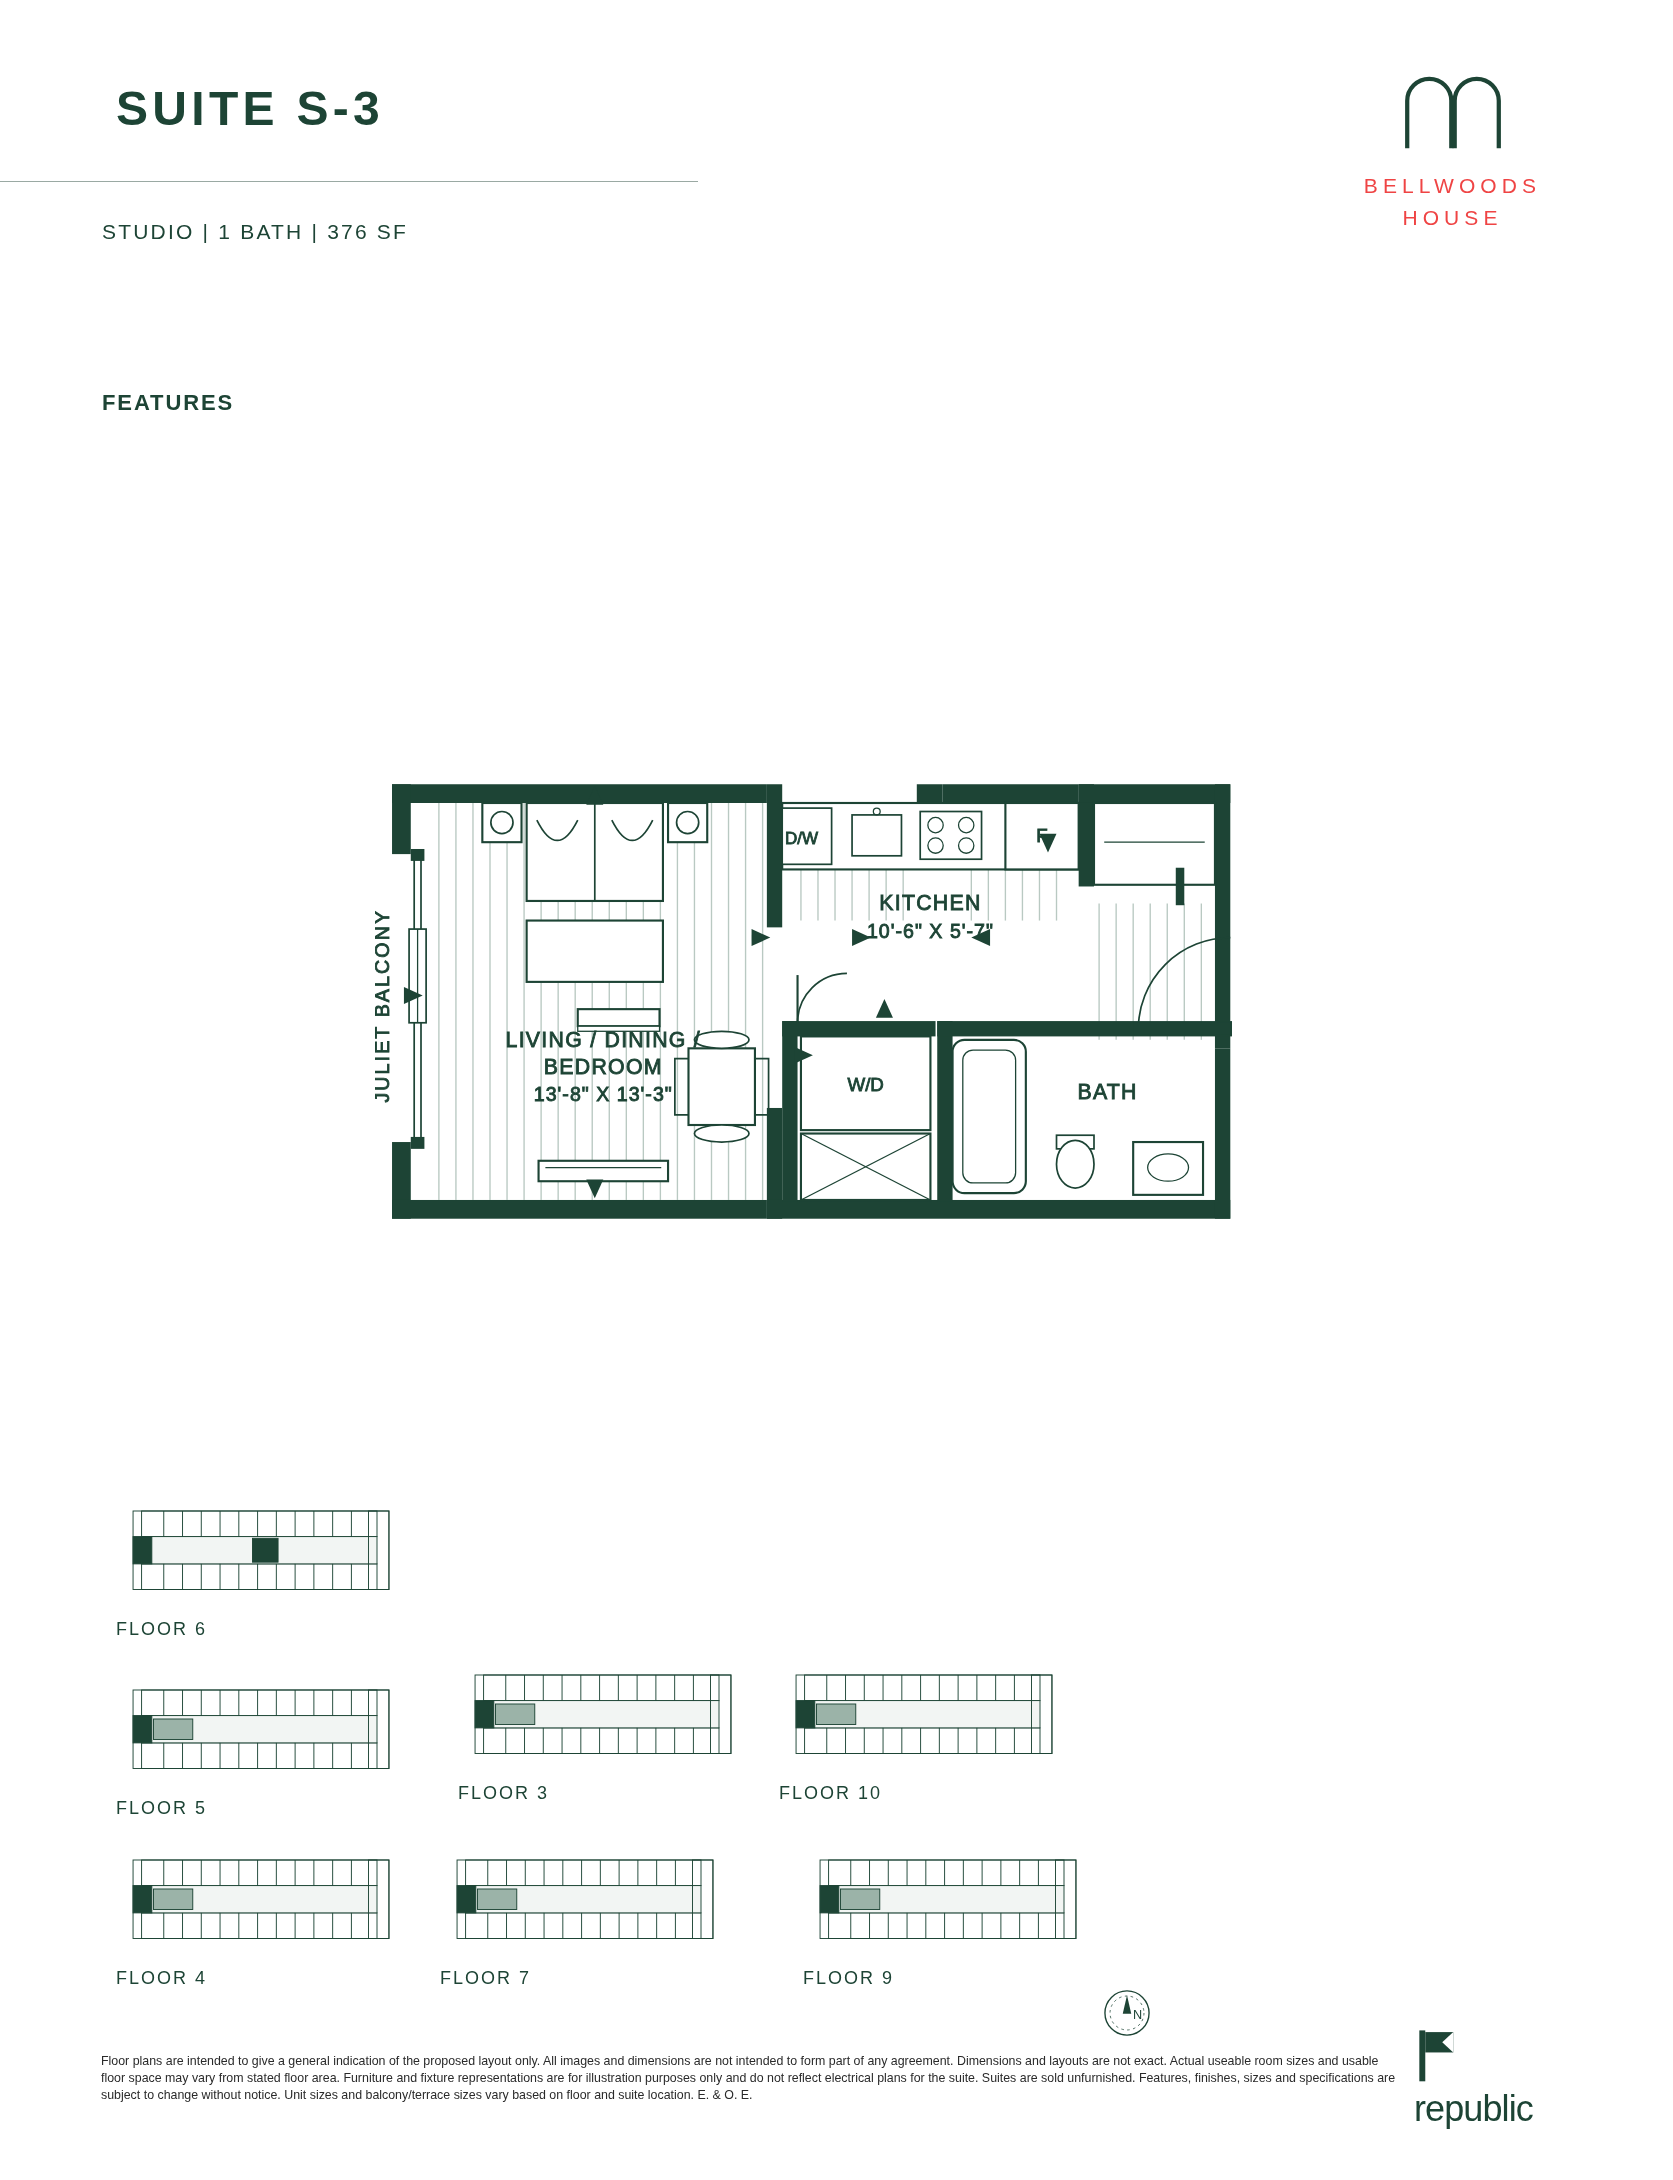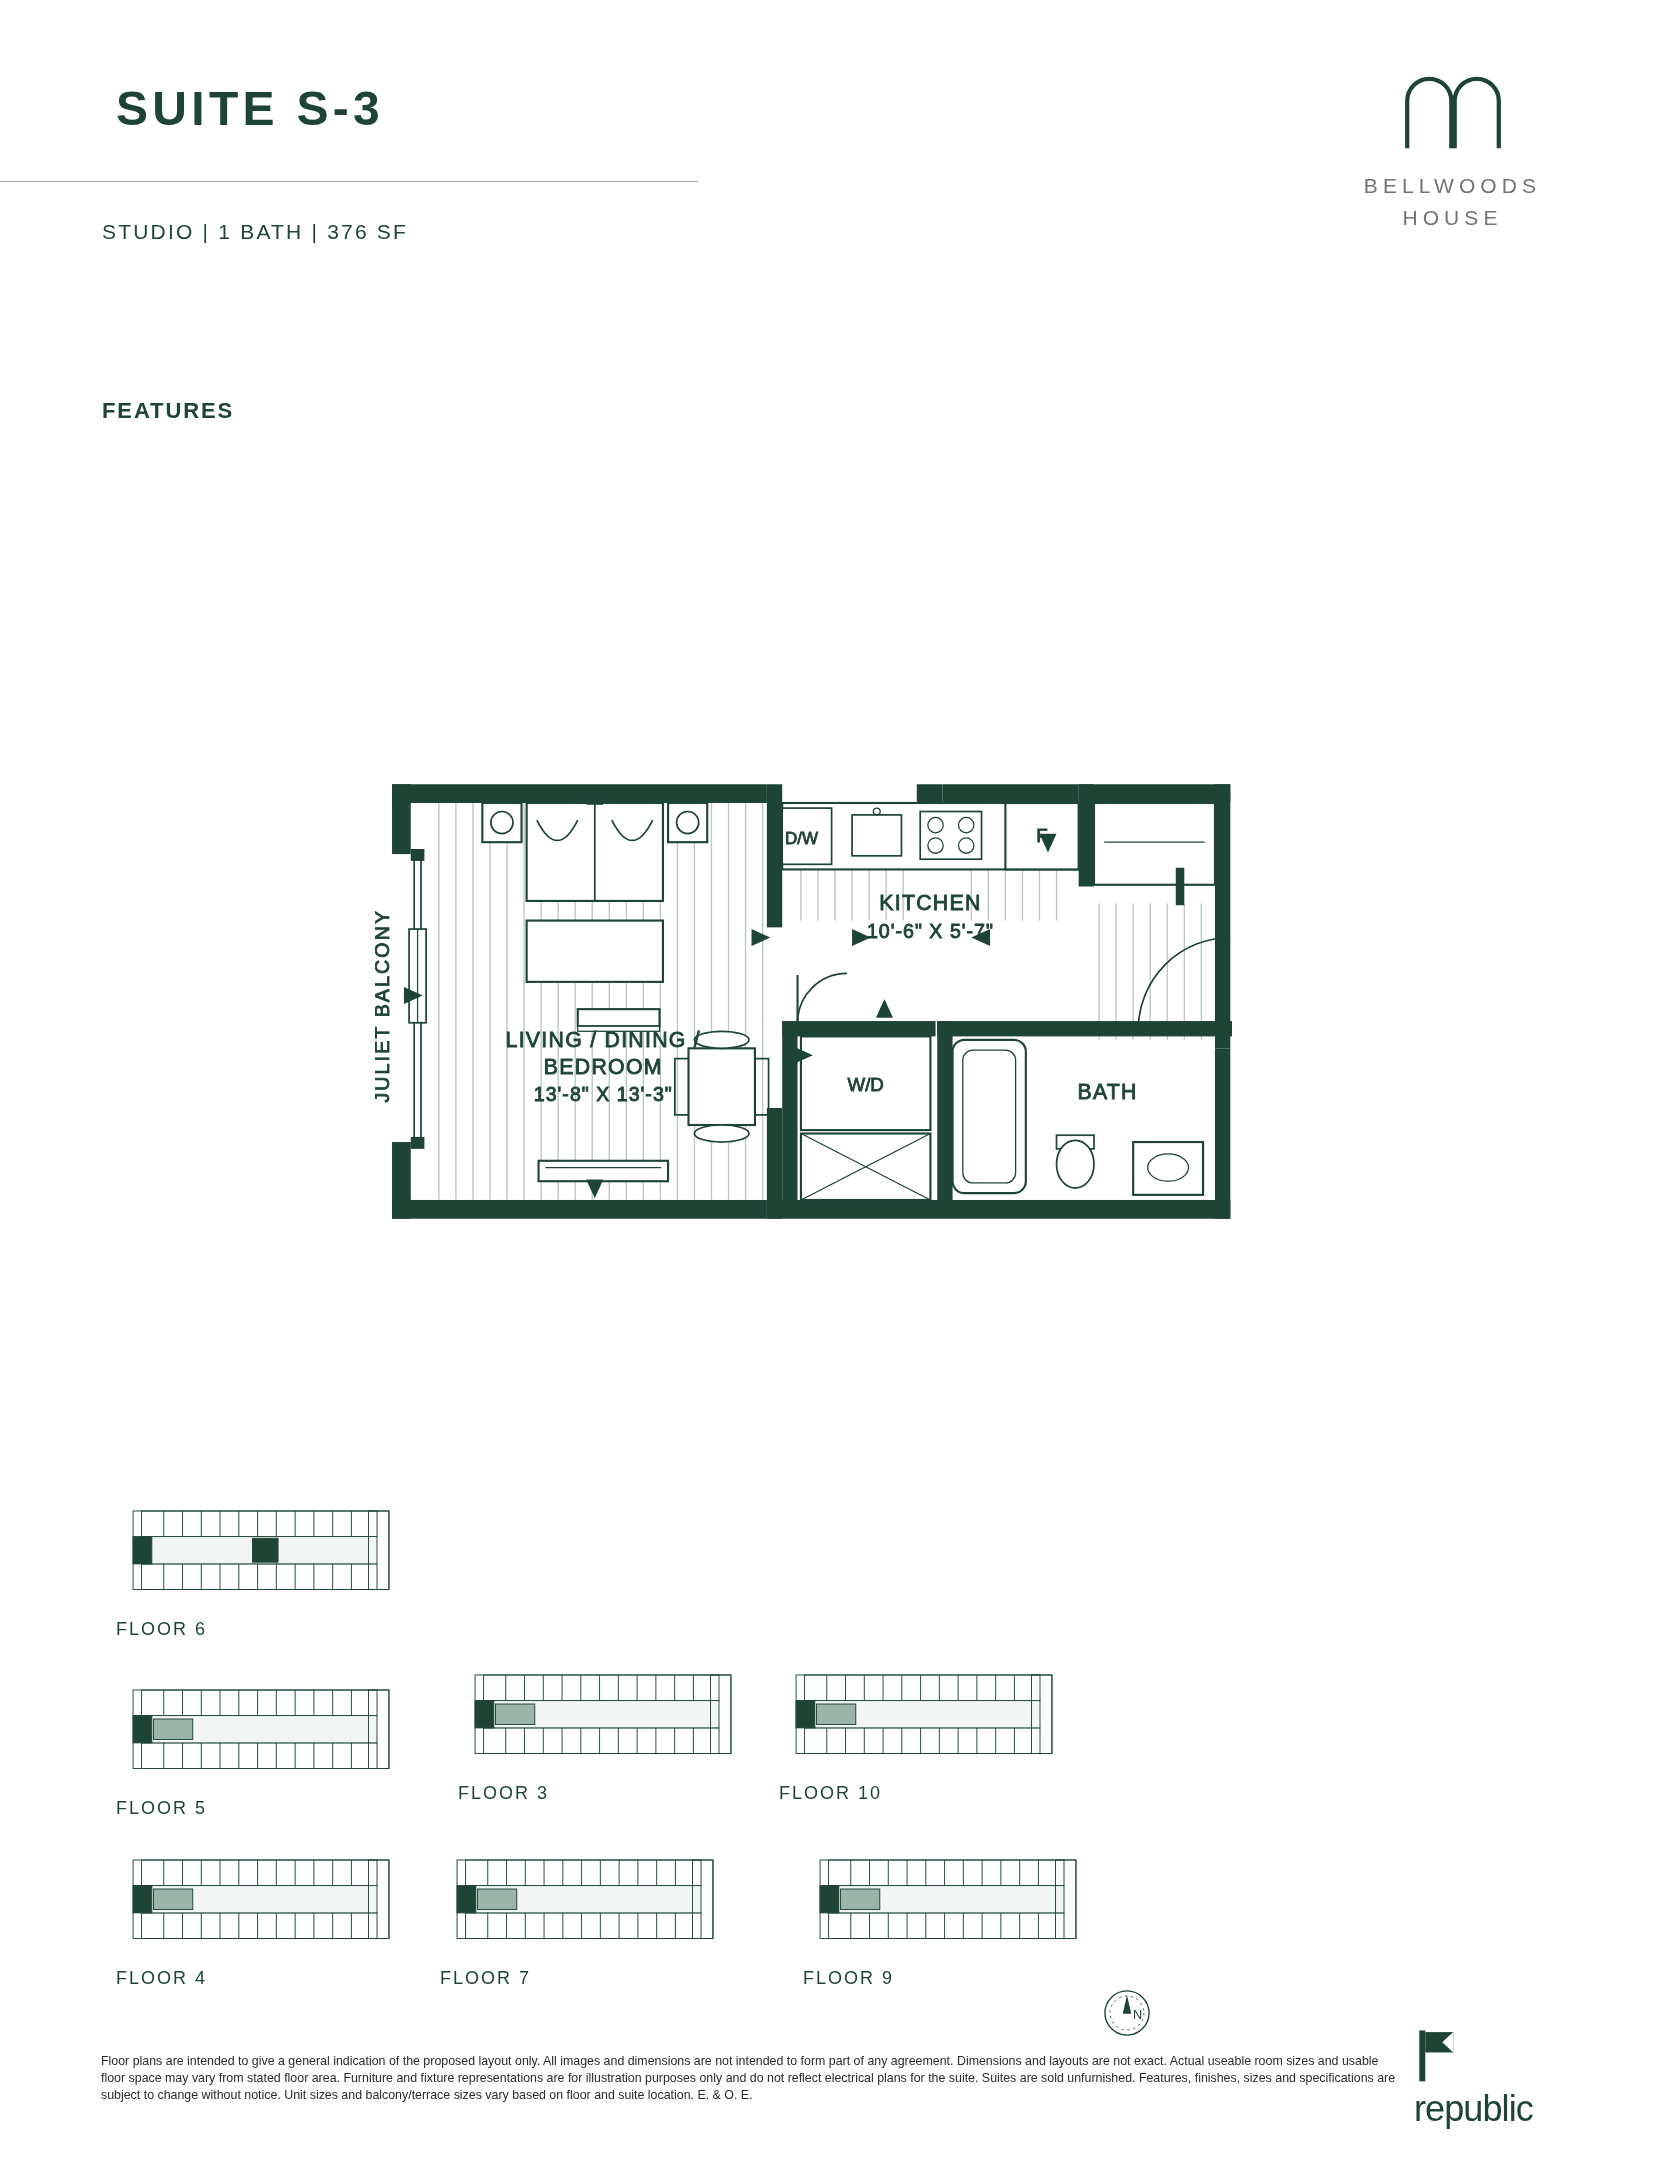--- a/index.html
+++ b/index.html
@@ -44,27 +44,27 @@
     left: 1316px; top: 72px;
     width: 273px;
     text-align: center;
   }
   .brand-mark { display: block; margin: 0 auto 17px auto; }
   .brand-name {
     font-size: 21px;
     letter-spacing: 5.1px;
     font-weight: 400;
     line-height: 1.5;
-    color: #737373;
+    color: #ef4444;
   }
 
   
   .features-head {
     position: absolute;
-    left: 102px; top: 398px;
+    left: 102px; top: 390px;
     font-size: 22px;
     font-weight: 700;
     letter-spacing: 1.9px;
   }
   .features-list {
     position: absolute;
     left: 102px; top: 450px;
     font-size: 18px;
     letter-spacing: 1.8px;
     line-height: 32px;

